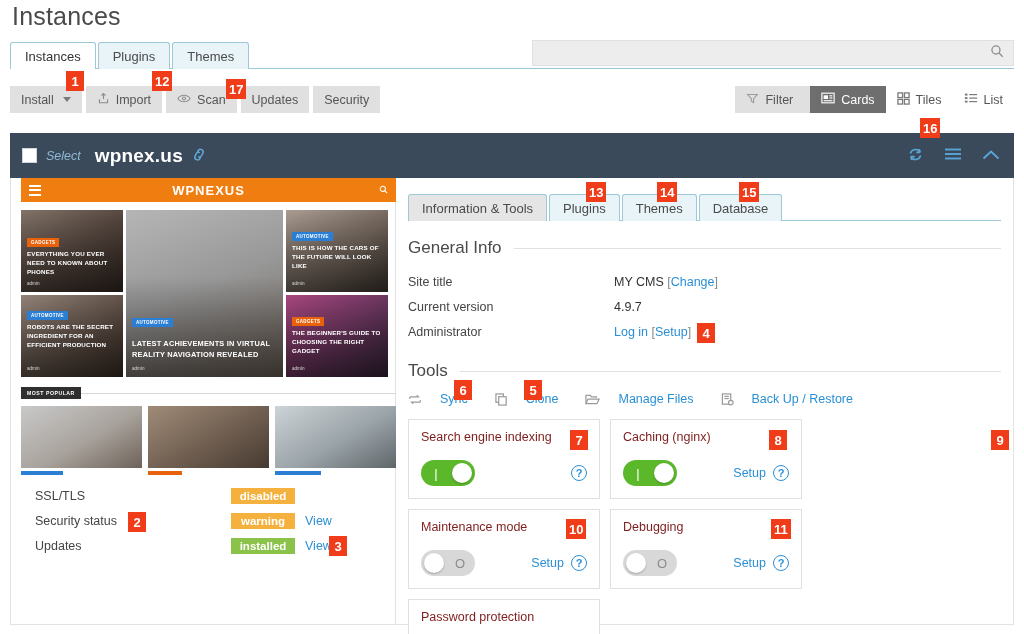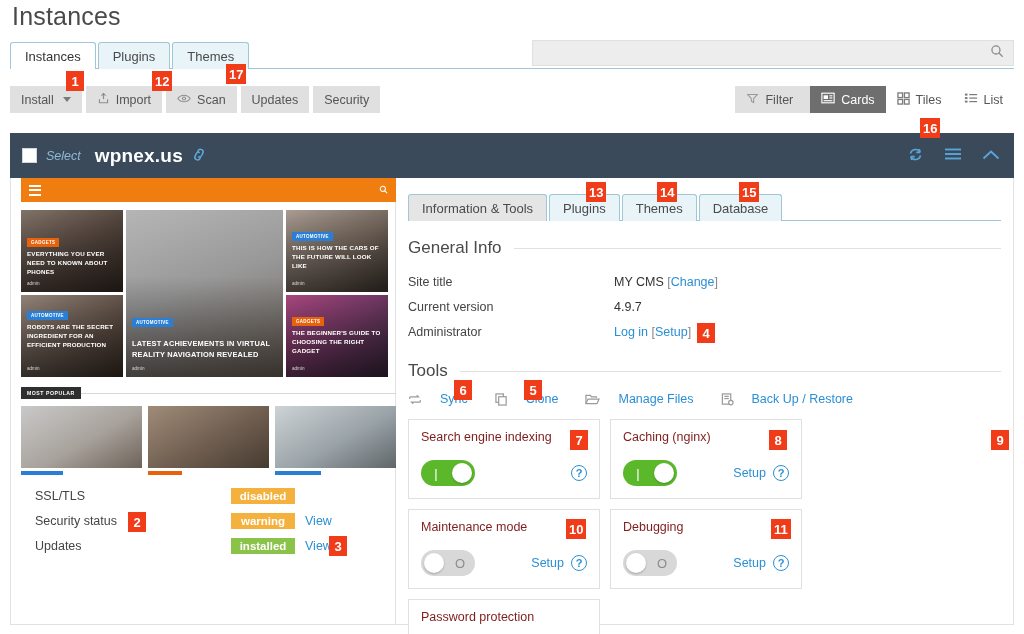--- a/index.html
+++ b/index.html
@@ -371,20 +371,21 @@
 
     <div class="left-panel">
 
       <div class="preview">
         <div class="wp-bar">
           <span class="wp-burger">
               <i></i>
               <i></i>
               <i></i>
             </span>
+          <span class="wp-title">WPNEXUS</span>
           <span class="wp-search">
             <svg width="9" height="9" viewBox="0 0 16 16" fill="none" stroke="#fff" stroke-width="1.8">
               <circle cx="6.8" cy="6.8" r="4.6"></circle>
                 <line x1="10.3" y1="10.3" x2="14.5" y2="14.5"></line>
             </svg>
           </span>
         </div>
 
         <div class="grid-hero">
           <div class="gcol side">
@@ -626,16 +627,16 @@
       <div class="anno" style="left: 570px; top: 430px;">7</div>
       <div class="anno" style="left: 769px; top: 430px;">8</div>
       <div class="anno" style="left: 991px; top: 430px;">9</div>
       <div class="anno" style="left: 566px; top: 519px;">10</div>
       <div class="anno" style="left: 771px; top: 519px;">11</div>
       <div class="anno" style="left: 152px; top: 71px;">12</div>
       <div class="anno" style="left: 586px; top: 182px;">13</div>
       <div class="anno" style="left: 657px; top: 182px;">14</div>
       <div class="anno" style="left: 739px; top: 182px;">15</div>
       <div class="anno" style="left: 920px; top: 118px;">16</div>
-      <div class="anno" style="left: 226px; top: 64px;">17</div>
+      <div class="anno" style="left: 226px; top: 79px;">17</div>
     </div>
 
 </div>
 
 </body></html>

